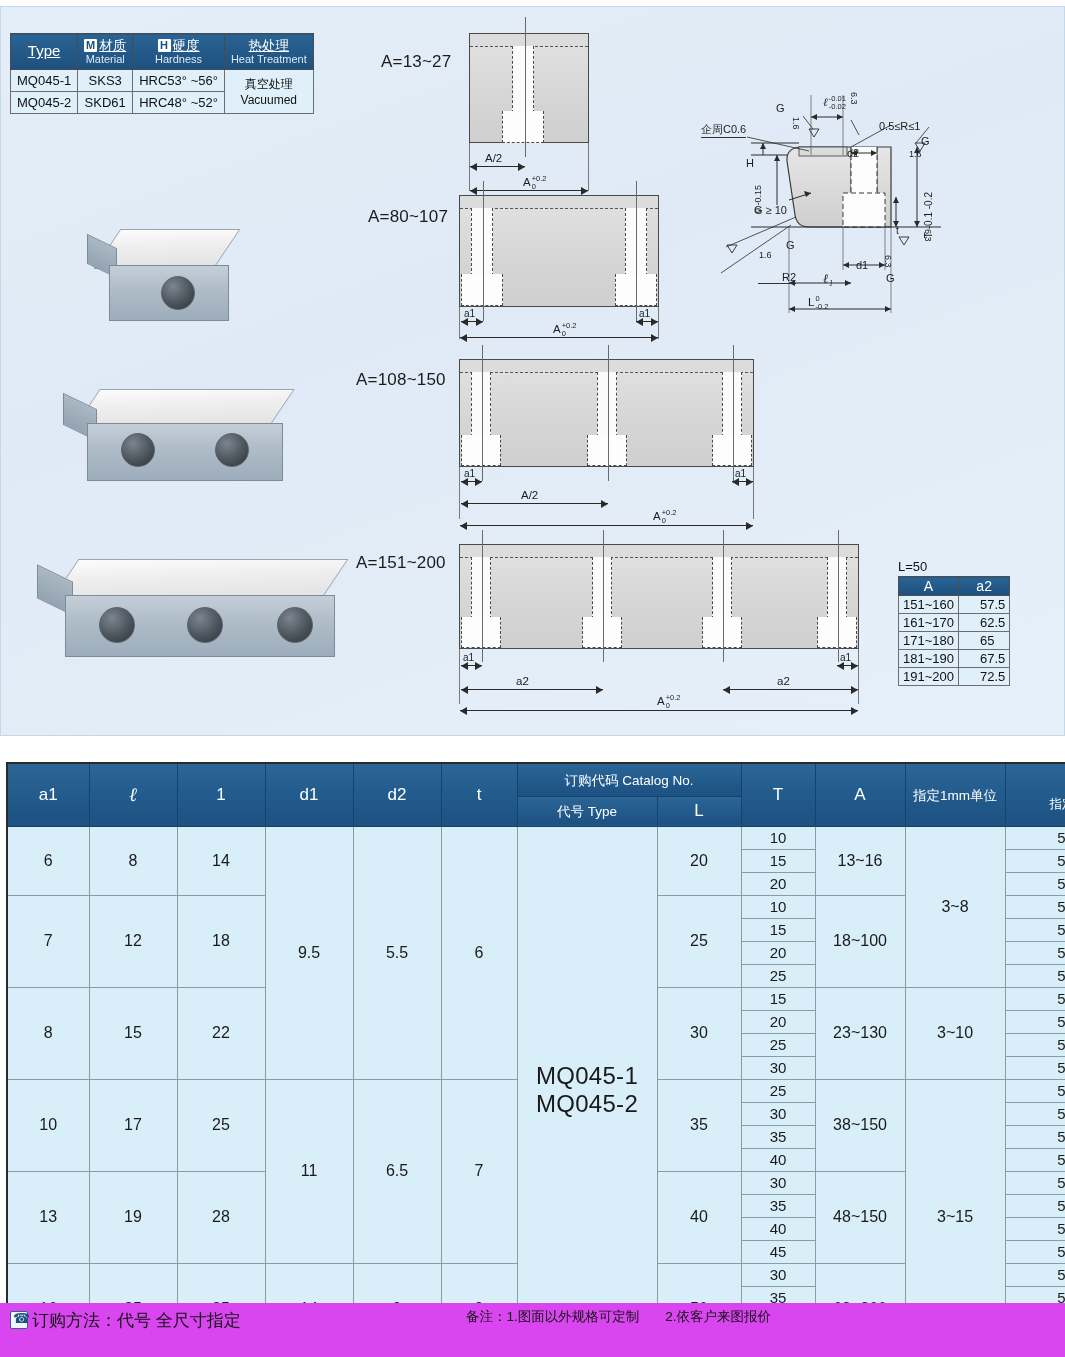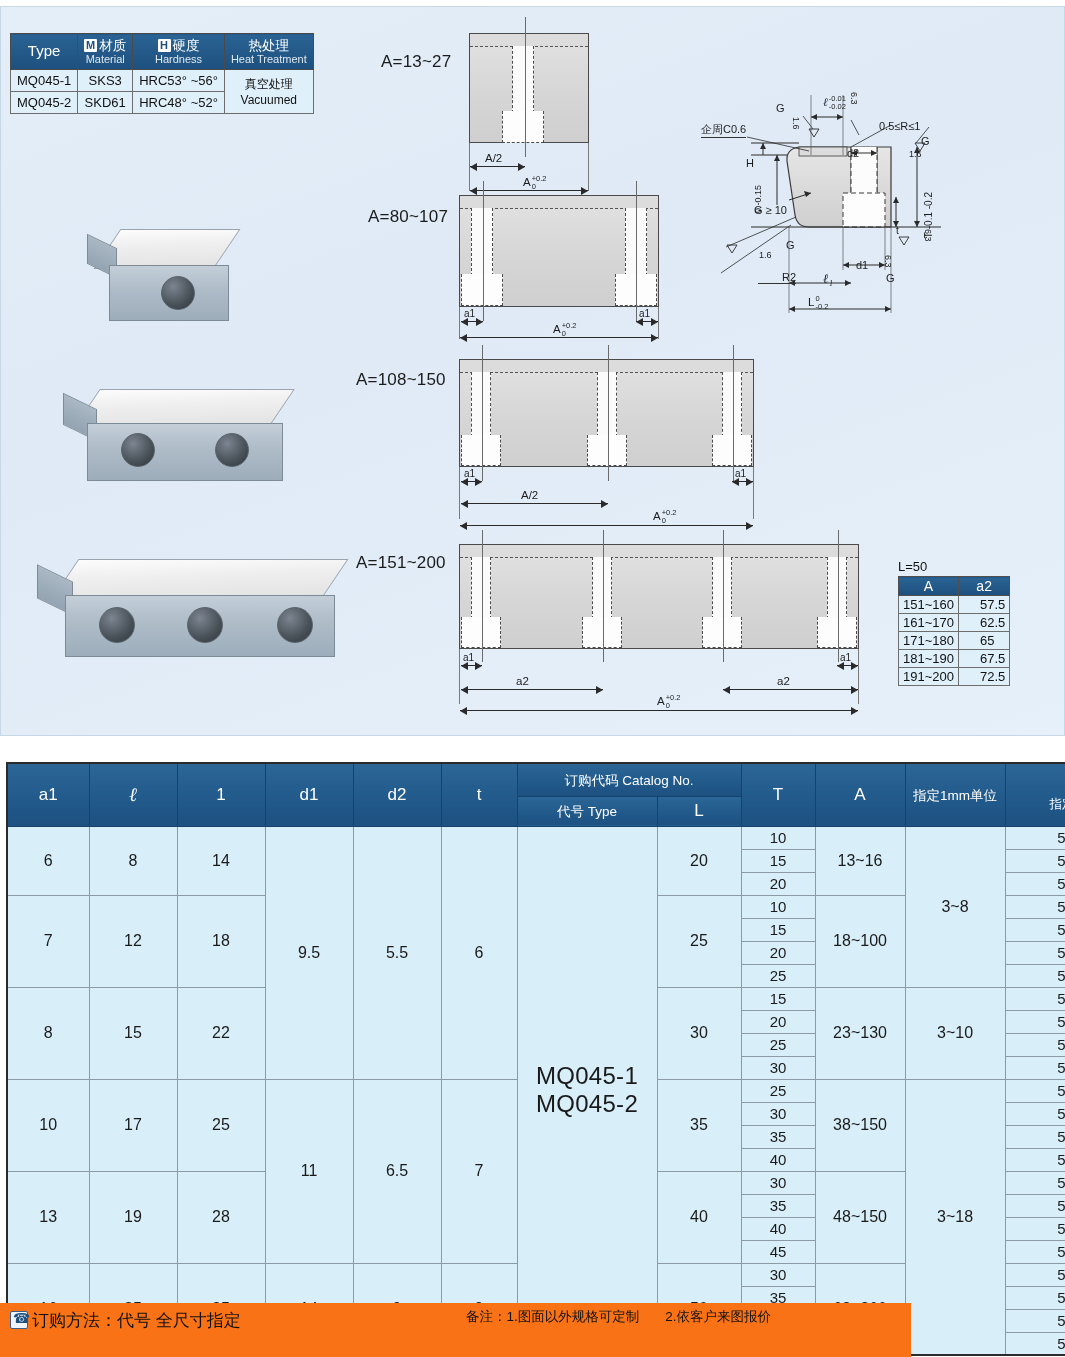--- a/index.html
+++ b/index.html
@@ -36,21 +36,21 @@
   }
   #material-table td{
     border:1px solid #6d6d6d;
     background:#dff0fa;
     text-align:center;
     padding:3px 6px;
     font-size:13px;
     color:#111;
     white-space:nowrap;
   }
-  .mt-cn{ font-size:13.5px; display:block; }
+  .mt-cn{ font-size:13.5px; display:block;text-decoration:underline; }
   .mt-en{ font-size:11px; display:block; color:#dfe9f3;}
   .badge{
     display:inline-block;background:#fff;color:#1d507e;
     font-size:11px;font-weight:bold;width:13px;height:13px;line-height:13px;
     text-align:center;margin-right:2px;vertical-align:1px;border-radius:1px;
   }
   .vac-cn{display:block;font-size:12px;}
   .vac-en{display:block;font-size:12px;}
 
   
@@ -166,22 +166,22 @@
   .hdr-g-main{ font-size:17px; display:block; }
   .hdr-g-sub{ font-size:12.5px; display:block; }
   .hdr-cn{ font-size:13.5px; }
   .hdr-sym{ font-size:17px; }
   .hdr-script{ font-size:19px; font-family:"Liberation Serif",serif; font-style:italic; }
   .cell-lg{ font-size:16px; }
   .cell-md{ font-size:15px; }
 
   
   #footer{
-    position:absolute; left:0; top:1303px; width:911px; height:54px;
-    background:#f97316;
+    position:absolute; left:0; top:1303px; width:1065px; height:54px;
+    background:#d946ef;
   }
   #order-method{
     position:absolute; left:10px; top:6px;
     font-size:17px; color:#111; white-space:nowrap;
   }
   #phone-icon{
     display:inline-block; width:18px; height:18px; margin-right:4px;
     vertical-align:-3px; border:1px solid #3a5f86; background:#eef4fa;
     position:relative; border-radius:2px;
   }
@@ -619,21 +619,21 @@
       <tr style="height: 23px;">
         <td rowspan="4" class="cell-lg">10</td>
         <td rowspan="4" class="cell-lg">17</td>
         <td rowspan="4" class="cell-lg">25</td>
         <td rowspan="8" class="cell-lg">11</td>
         <td rowspan="8" class="cell-lg">6.5</td>
         <td rowspan="8" class="cell-lg">7</td>
         <td rowspan="4" class="cell-lg white-cell">35</td>
         <td class="cell-md">25</td>
         <td rowspan="4" class="cell-lg">38~150</td>
-        <td rowspan="12" class="cell-lg">3~18</td>
+        <td rowspan="12" class="cell-lg">3~15</td>
         <td class="cell-md">5°  ~33°</td>
       </tr>
       <tr style="height: 23px;">
         <td class="cell-md">30</td>
         <td class="cell-md">5°  ~28°</td>
       </tr>
       <tr style="height: 23px;">
         <td class="cell-md">35</td>
         <td class="cell-md">5°  ~25°</td>
       </tr>

